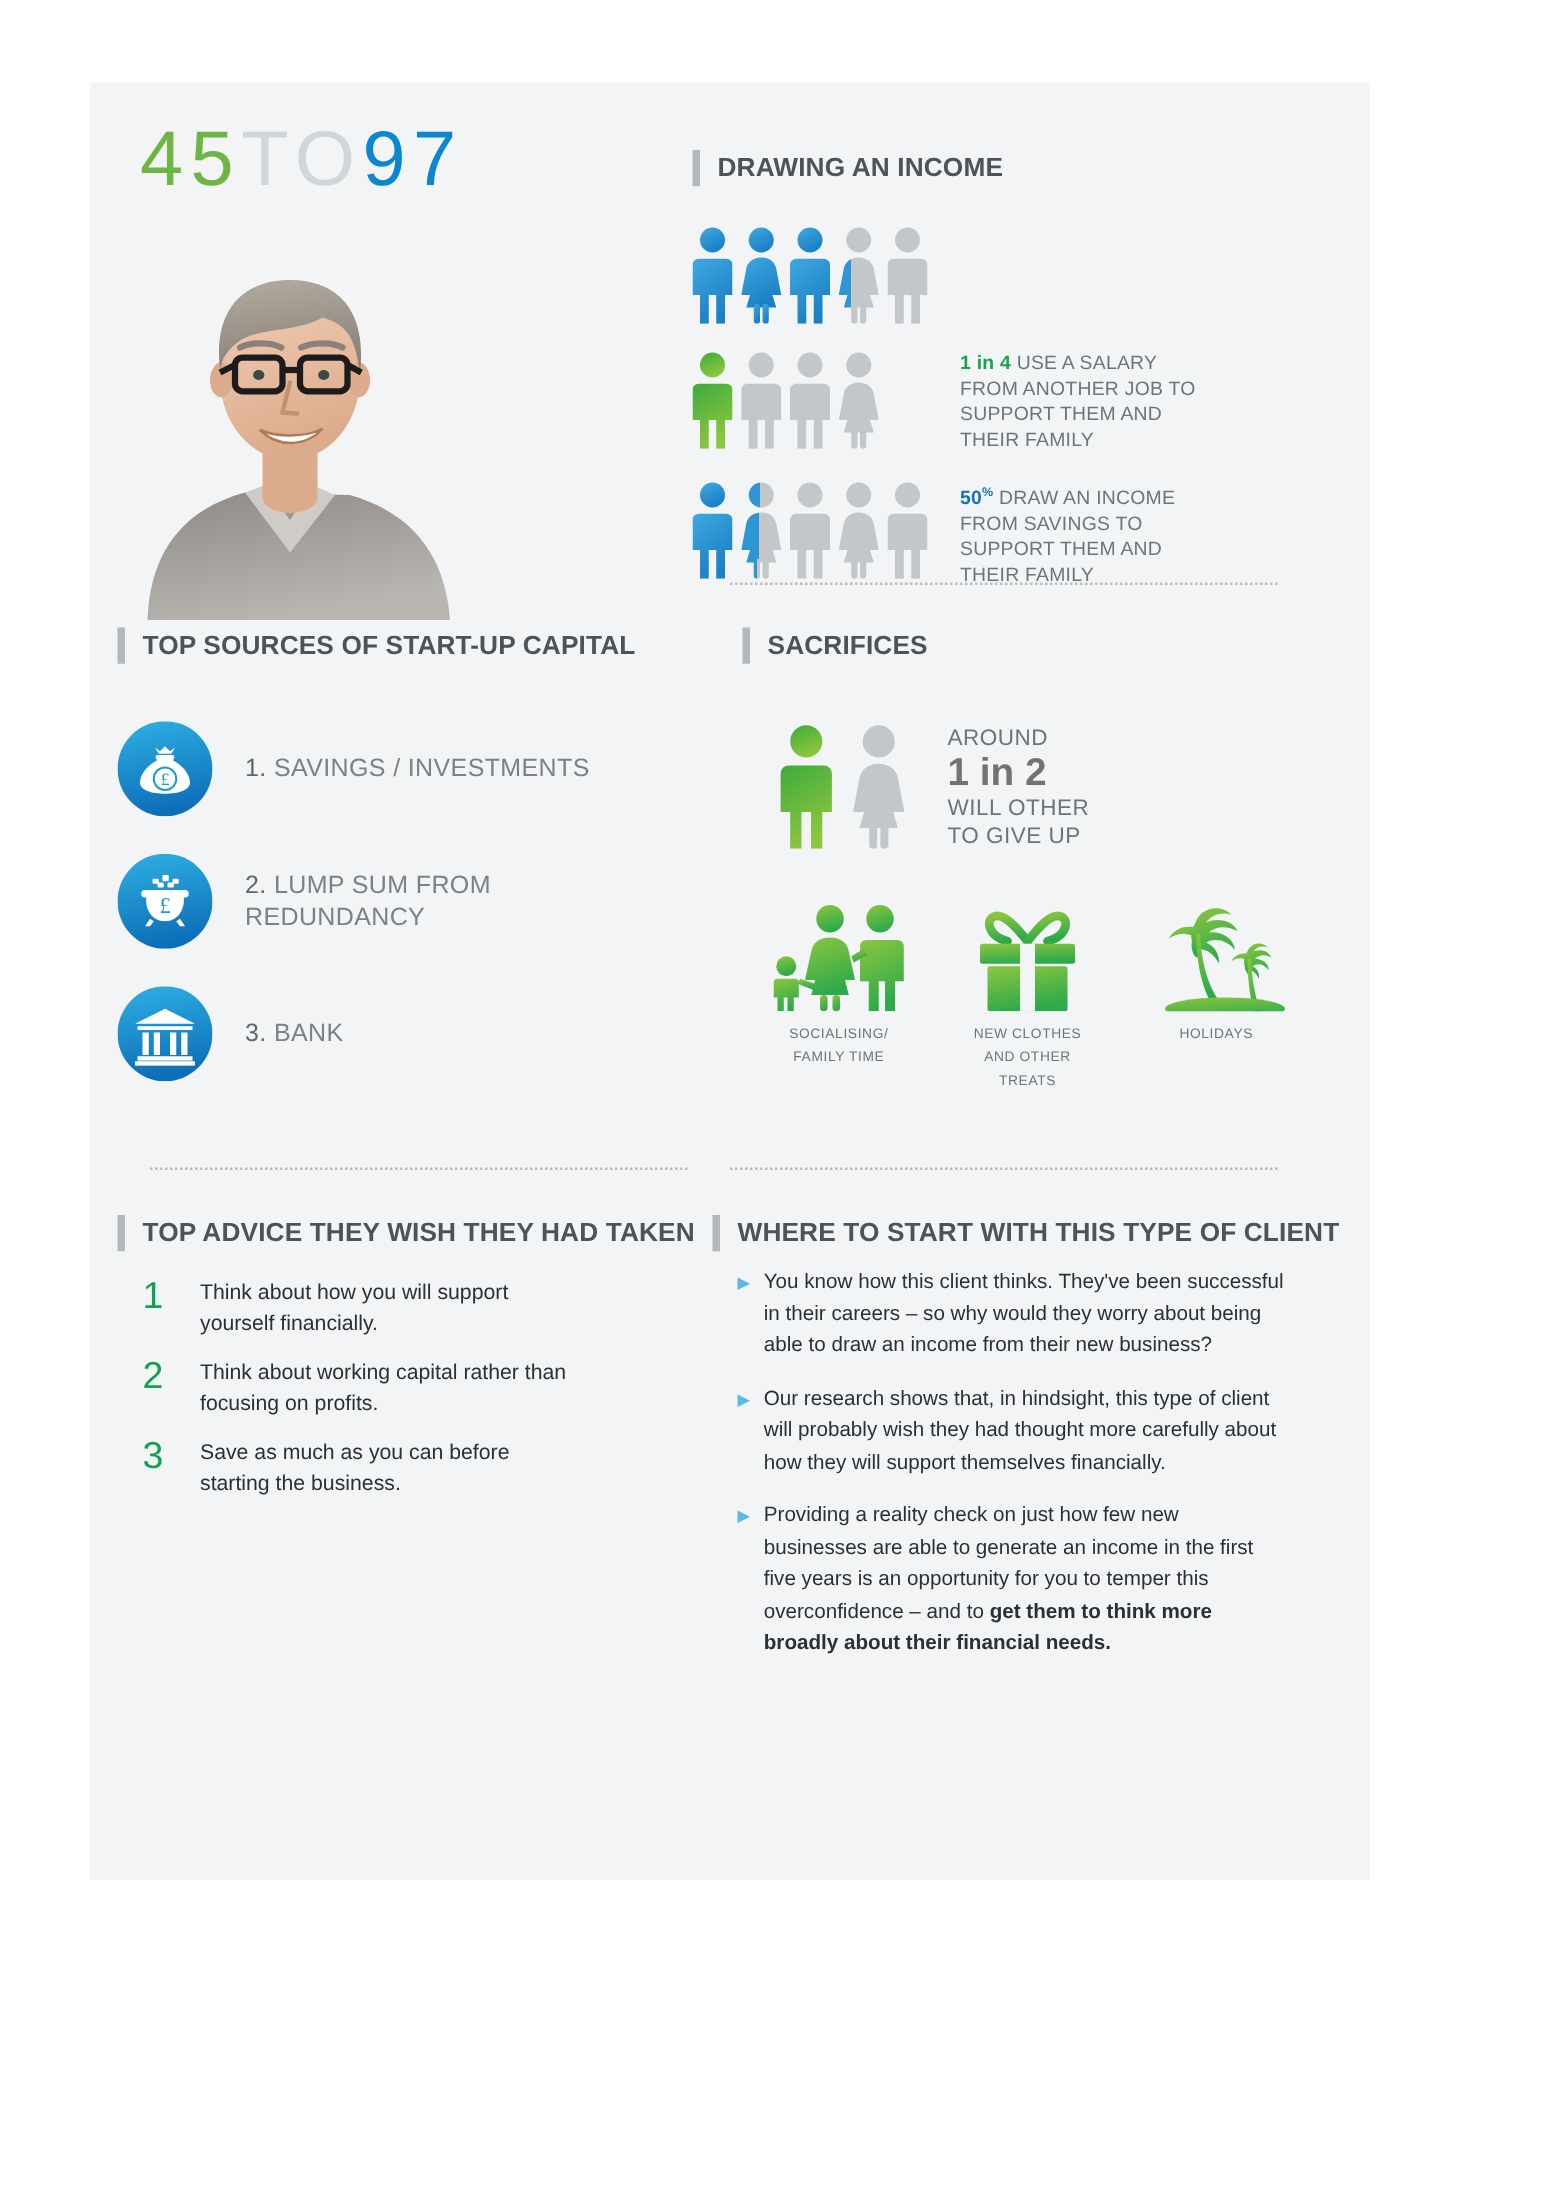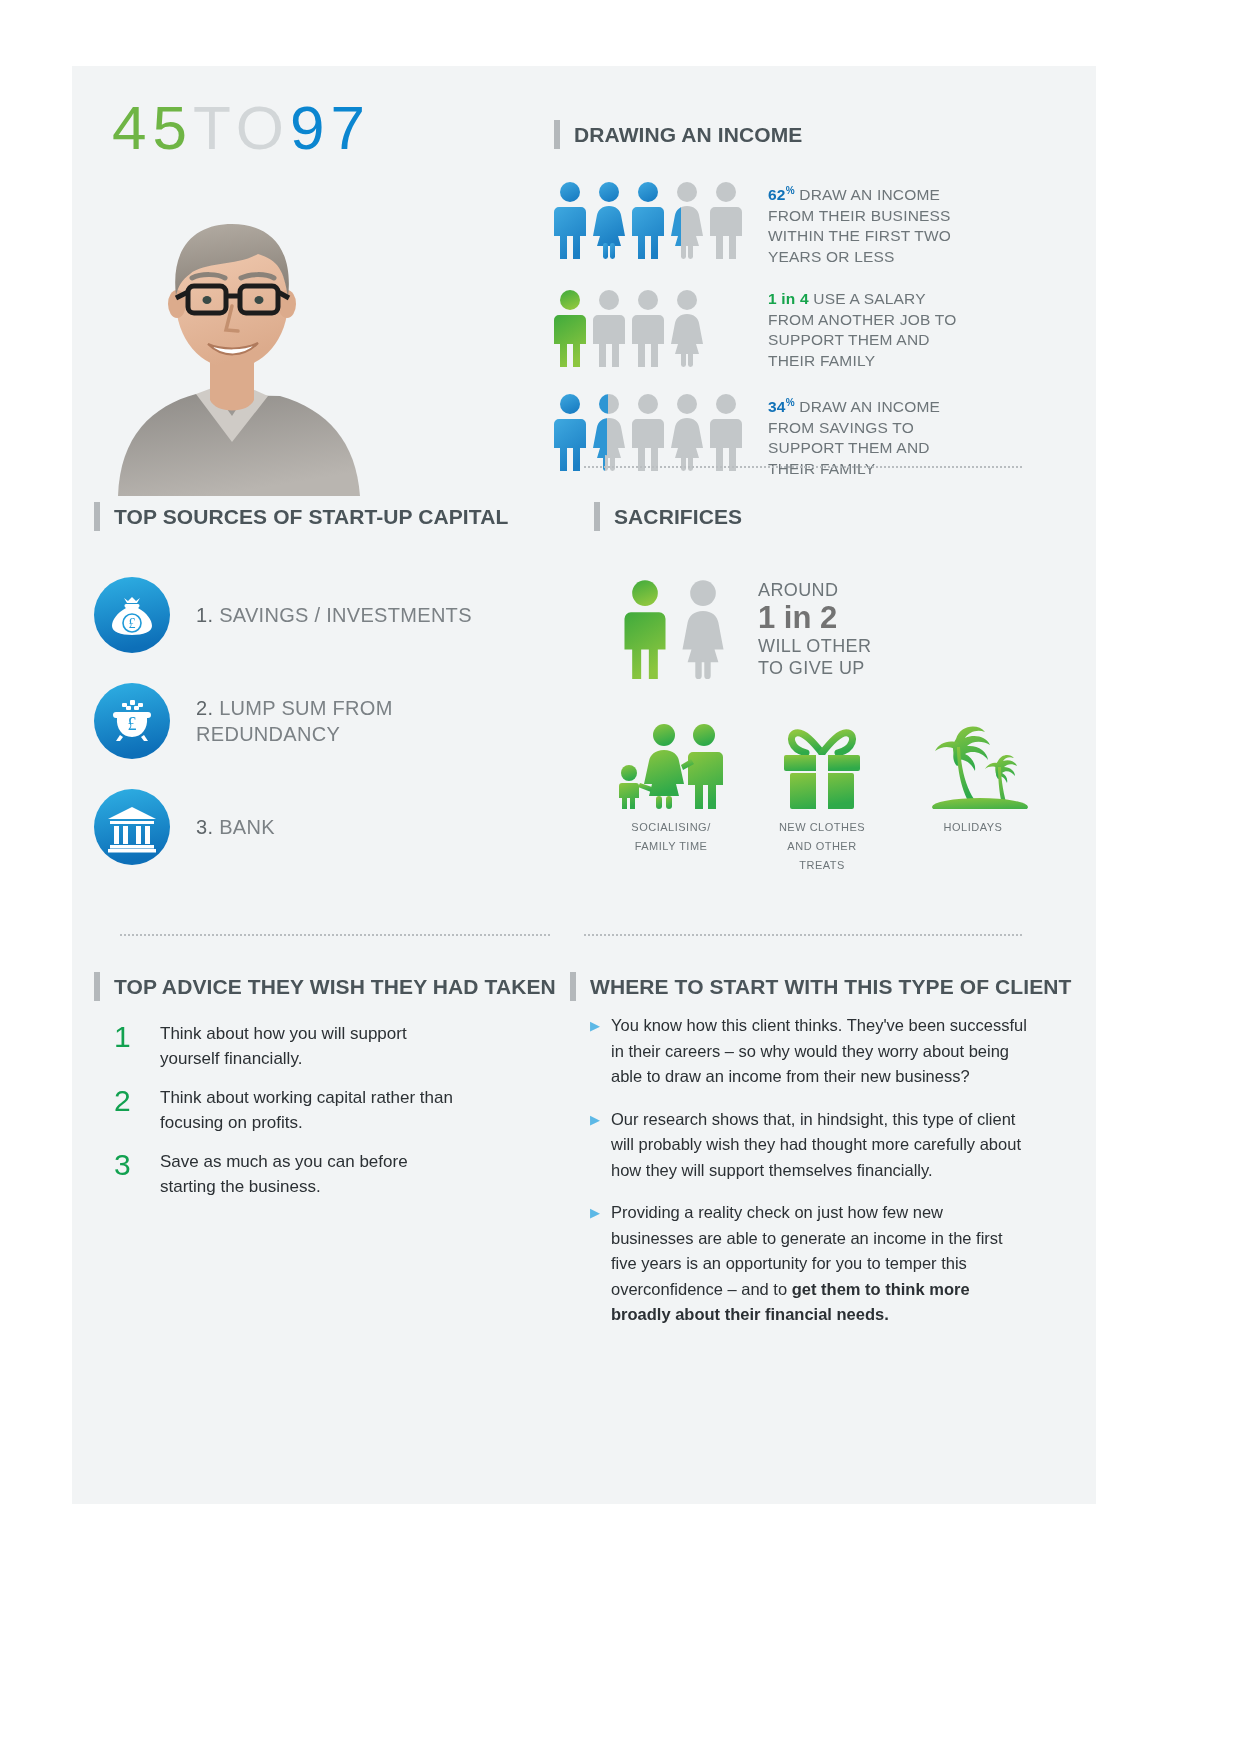--- a/index.html
+++ b/index.html
@@ -176,21 +176,20 @@
             <circle cx="16" cy="11" r="10" fill="#c3c7c9"></circle>
             <path d="M16 25 c-7 0 -11 4 -12 9 l-4 21 h7 l-3 10 h24 l-3 -10 h7 l-4 -21 c-1 -5 -5 -9 -12 -9 z" fill="url(#half1)"></path>
             <rect x="10" y="62" width="5" height="16" rx="2.4" fill="#c3c7c9"></rect>
             <rect x="17" y="62" width="5" height="16" rx="2.4" fill="#c3c7c9"></rect>
           </svg>
         <svg width="32" height="78" viewBox="0 0 32 78">
             <circle cx="16" cy="11" r="10" fill="#c3c7c9"></circle>
             <path d="M5 26 h22 a5 5 0 0 1 5 5 v24 h-6 v23 h-7 v-23 h-6 v23 h-7 v-23 h-6 v-24 a5 5 0 0 1 5 -5 z" fill="#c3c7c9"></path>
           </svg>
       </div>
-      <div class="stat" style="width:196px;"><b class="blue"><span>62</span><sup>%</sup></b><span> DRAW AN INCOME FROM THEIR BUSINESS WITHIN THE FIRST TWO YEARS OR LESS</span></div>
     </div>
 
     <div class="people-row" style="margin-top:22px;">
       <div class="figs">
         <svg width="32" height="78" viewBox="0 0 32 78">
             <defs>
               <linearGradient id="gr1" x1="0" y1="0" x2="0.4" y2="1">
                 <stop offset="0" stop-color="#3faa3c"></stop>
                 <stop offset="1" stop-color="#8cc63f"></stop>
               </linearGradient>
@@ -244,21 +243,21 @@
             <circle cx="16" cy="11" r="10" fill="#c3c7c9"></circle>
             <path d="M16 25 c-7 0 -11 4 -12 9 l-4 21 h7 l-3 10 h24 l-3 -10 h7 l-4 -21 c-1 -5 -5 -9 -12 -9 z" fill="#c3c7c9"></path>
             <rect x="10" y="62" width="5" height="16" rx="2.4" fill="#c3c7c9"></rect>
             <rect x="17" y="62" width="5" height="16" rx="2.4" fill="#c3c7c9"></rect>
           </svg>
         <svg width="32" height="78" viewBox="0 0 32 78">
             <circle cx="16" cy="11" r="10" fill="#c3c7c9"></circle>
             <path d="M5 26 h22 a5 5 0 0 1 5 5 v24 h-6 v23 h-7 v-23 h-6 v23 h-7 v-23 h-6 v-24 a5 5 0 0 1 5 -5 z" fill="#c3c7c9"></path>
           </svg>
       </div>
-      <div class="stat" style="width:196px;"><b class="blue"><span>34</span><sup>%</sup></b><span> DRAW AN INCOME FROM SAVINGS TO SUPPORT THEM AND THEIR FAMILY</span></div>
+      <div class="stat" style="width:196px;"><b class="blue"><span>50</span><sup>%</sup></b><span> DRAW AN INCOME FROM SAVINGS TO SUPPORT THEM AND THEIR FAMILY</span></div>
     </div>
   </div>
 
   <div class="dots" style="position:absolute;left:512px;top:400px;width:438px;"></div>
 
   <div style="position:absolute;left:22px;top:436px;width:460px;">
     <div class="sec-head">
       <div class="sec-bar"></div>
       <div class="sec-title">TOP SOURCES OF START-UP CAPITAL</div>
     </div>

